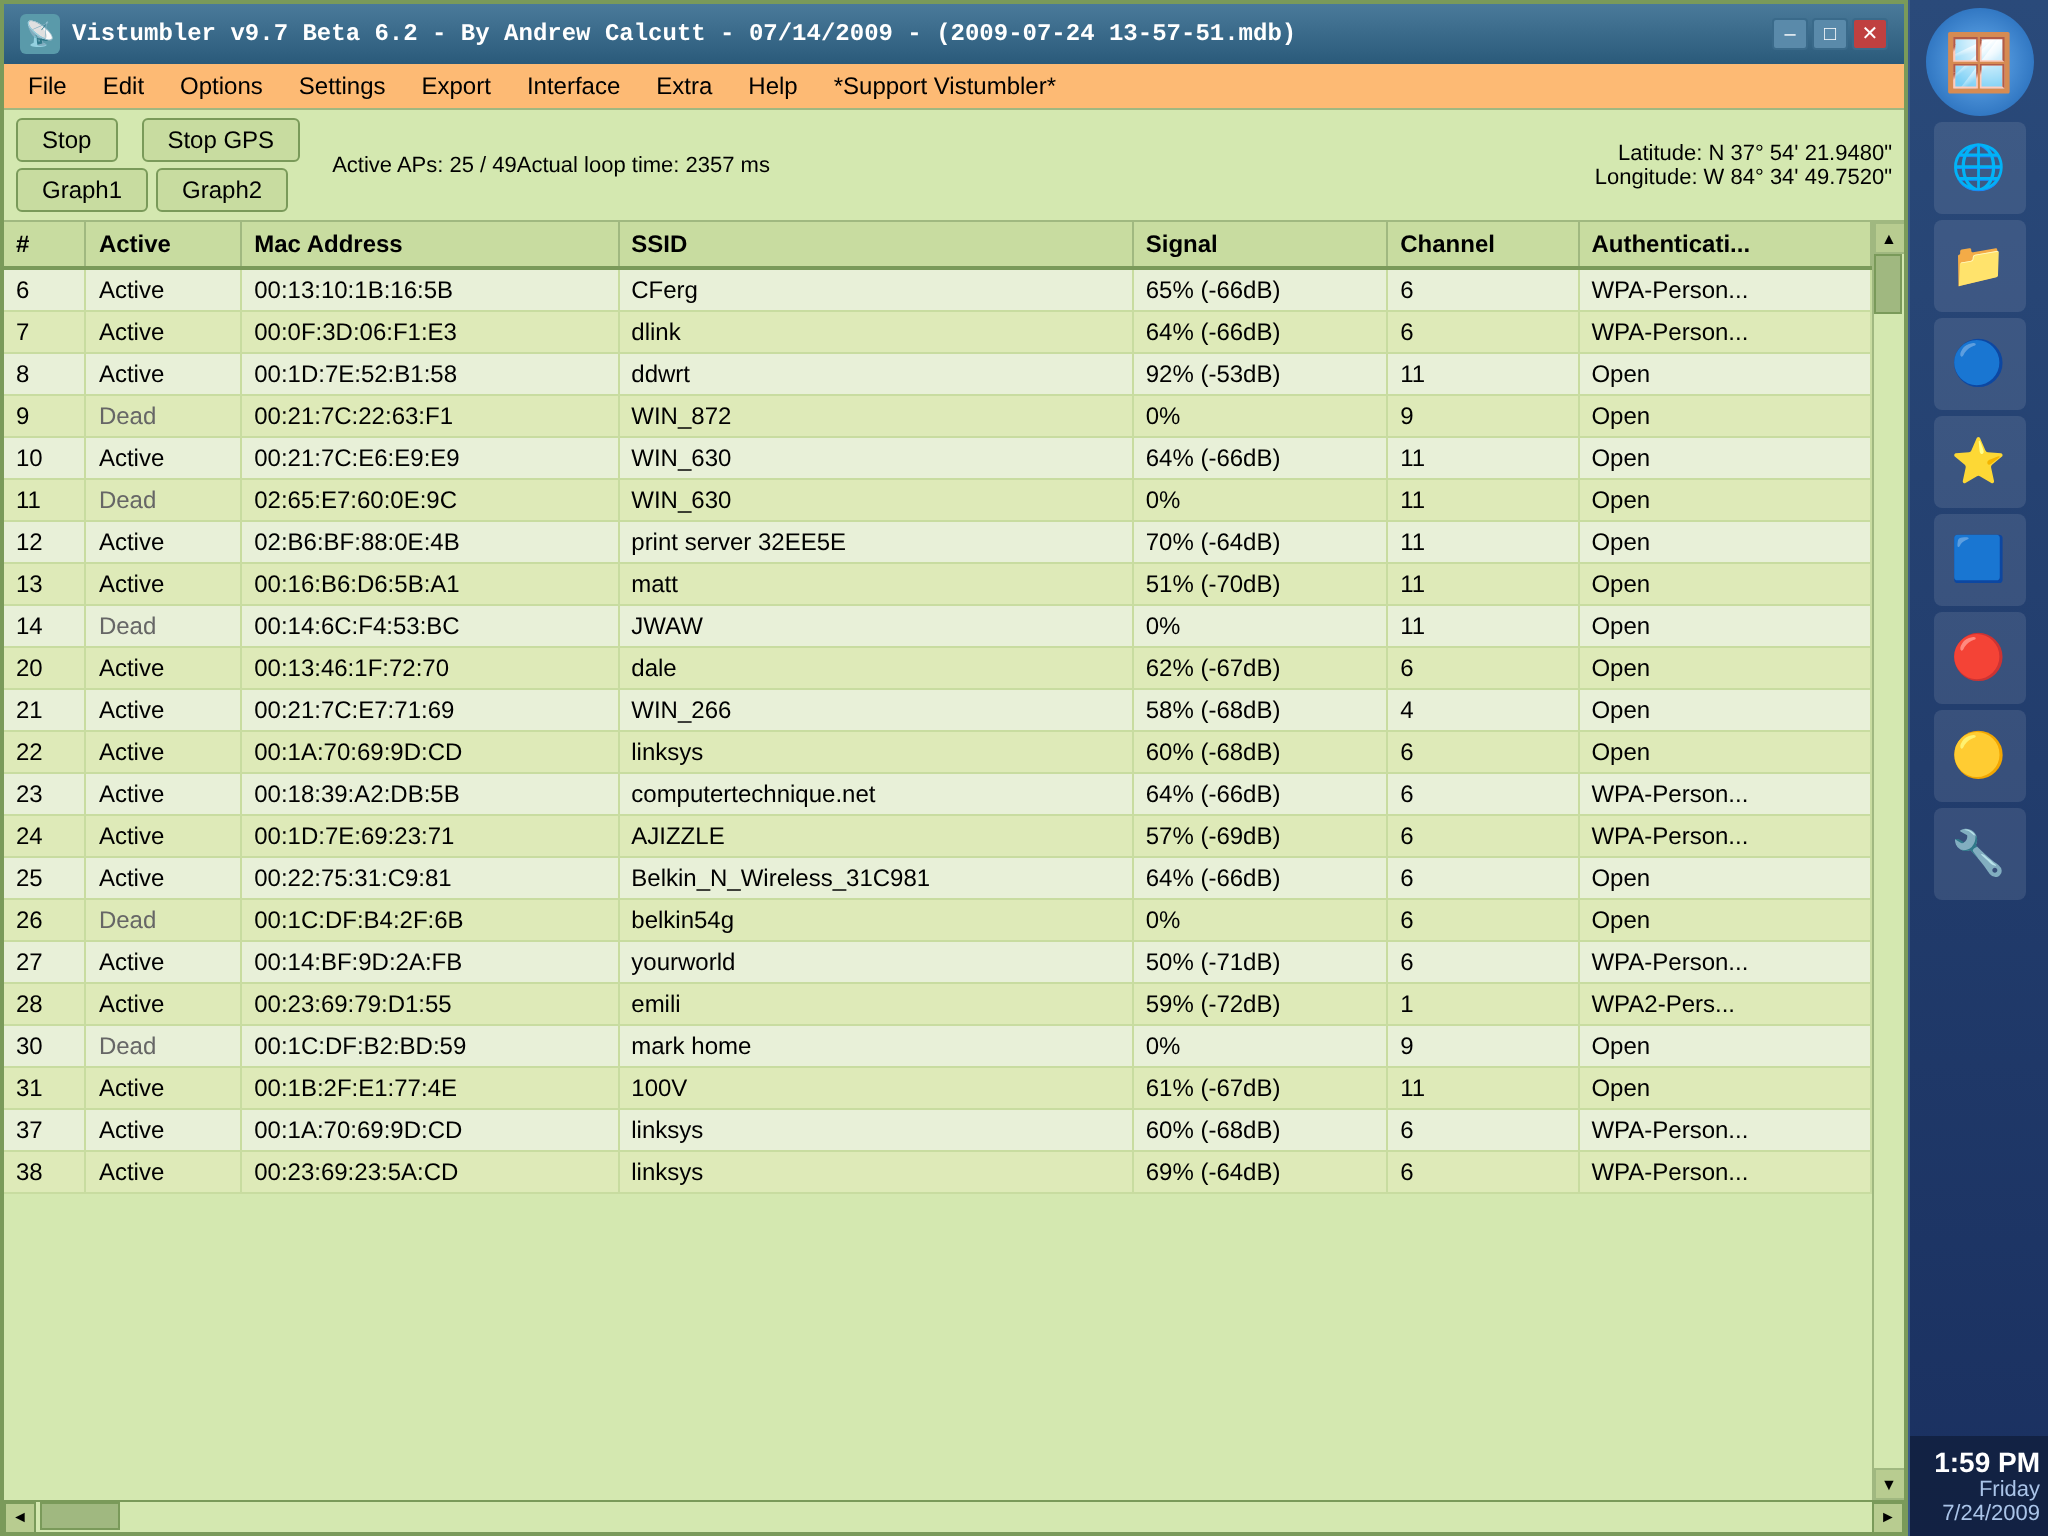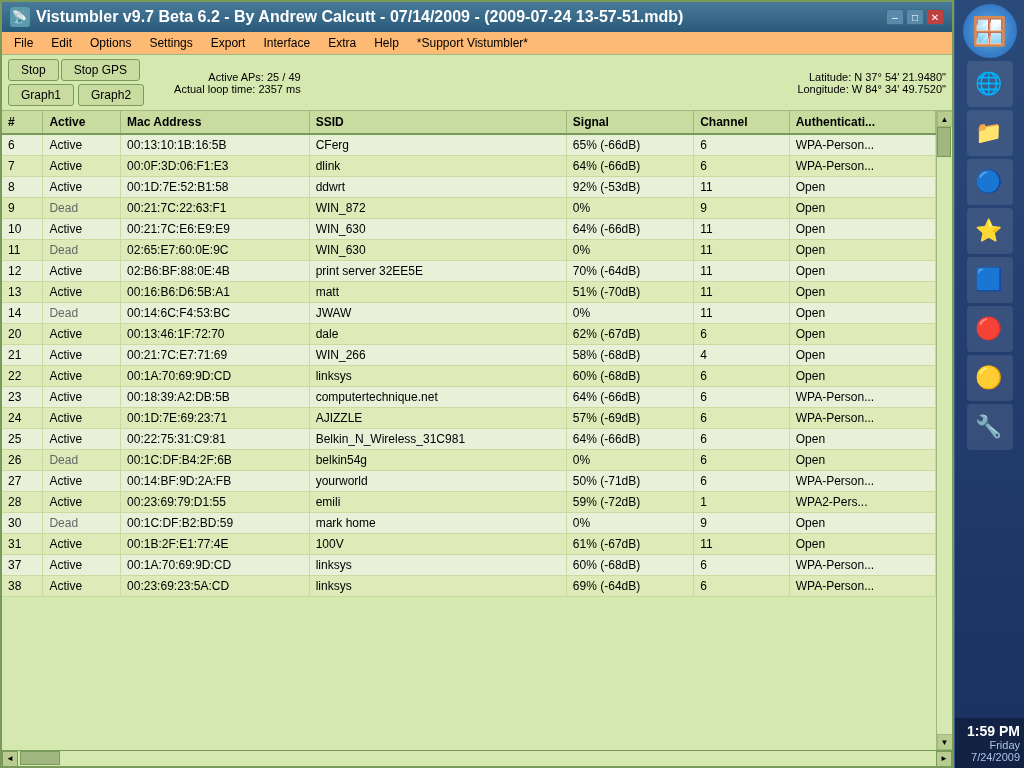--- a/index.html
+++ b/index.html
@@ -44,22 +44,23 @@
       height: 20px;
       background: #5a9aaa;
       border-radius: 3px;
       display: flex;
       align-items: center;
       justify-content: center;
       font-size: 12px;
     }
 
     .titlebar-text {
-      font-size: 16px;
+      font-size: 12px;
       font-weight: bold;
+      font-family: Liberation Mono, monospace;
     }
 
     .titlebar-buttons {
       display: flex;
       gap: 2px;
     }
 
     .titlebar-btn {
       width: 18px;
       height: 16px;
@@ -108,24 +109,22 @@
       background: #c8dca0;
       border: 1px solid #7a9a5a;
       border-radius: 3px;
       cursor: pointer;
       font-size: 12px;
       color: #000;
     }
 
     .toolbar-info {
       display: flex;
-      flex-direction: column;
-      margin-left: 24px;
+      margin-left: 10px;
       font-size: 11px;
-      align-items: flex-end;
     }
 
     .toolbar-gps {
       display: flex;
       flex-direction: column;
       margin-left: auto;
       font-size: 11px;
       text-align: right;
     }
 
@@ -299,21 +298,21 @@
         <span class="menubar-item">Settings</span>
         <span class="menubar-item">Export</span>
         <span class="menubar-item">Interface</span>
         <span class="menubar-item">Extra</span>
         <span class="menubar-item">Help</span>
         <span class="menubar-item">*Support Vistumbler*</span>
       </div>
 
       <div class="toolbar">
         <div style="display:flex; flex-direction:column; gap:3px;">
-          <div style="display:flex; gap:2px;align-items:center;">
+          <div style="display:flex; gap:12px;align-items:center;">
             <button class="toolbar-btn">Stop</button>
             <button class="toolbar-btn">Stop GPS</button>
           </div>
           <div style="display:flex; gap:4px;">
             <button class="toolbar-btn">Graph1</button>
             <button class="toolbar-btn">Graph2</button>
           </div>
         </div>
         <div class="toolbar-info">
           <span>Active APs: 25 / 49</span>

